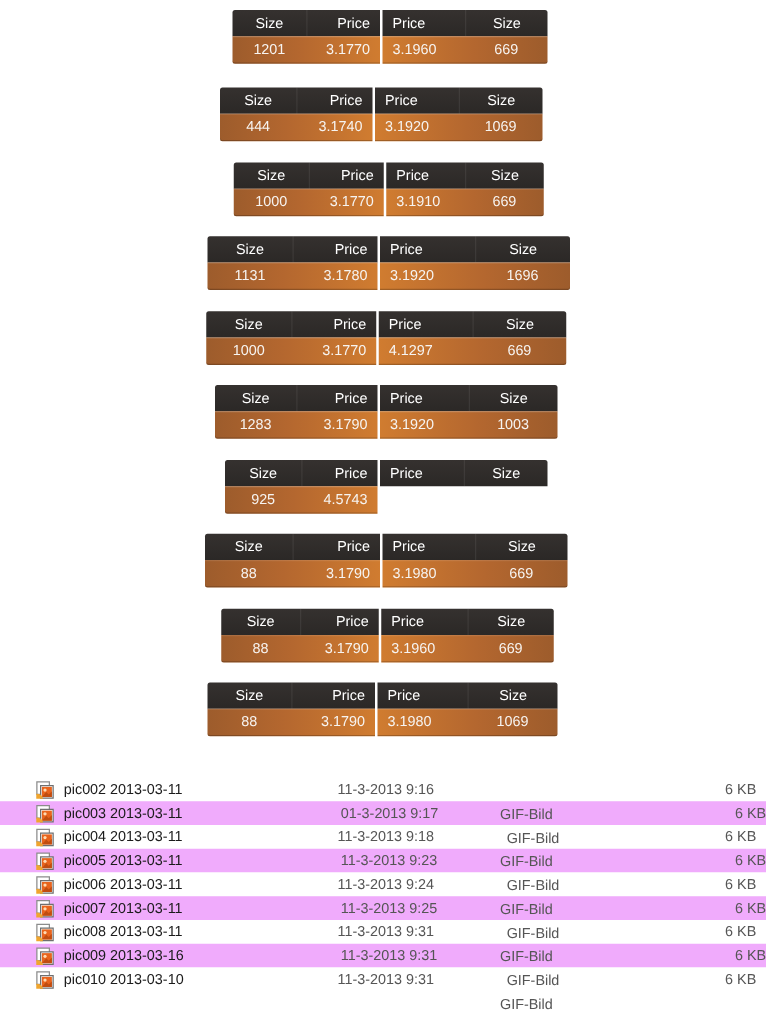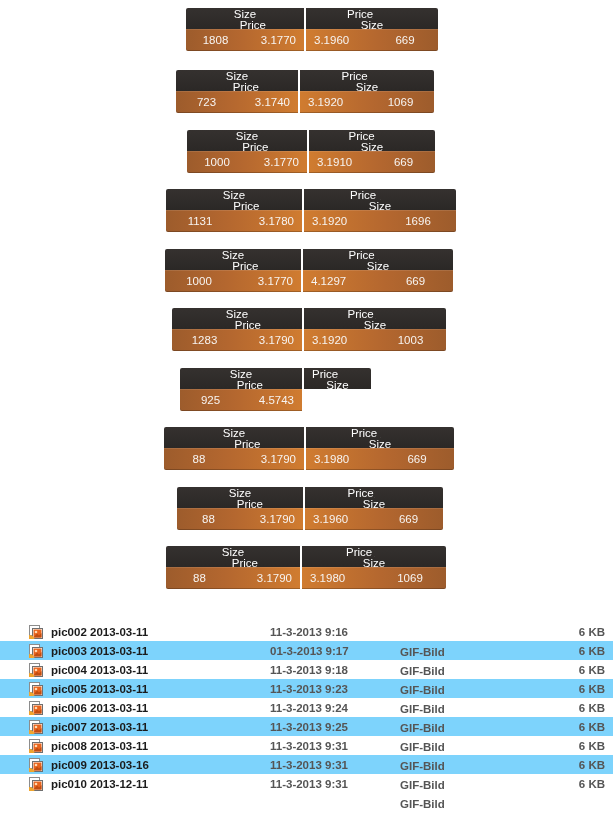--- a/index.html
+++ b/index.html
@@ -39,21 +39,20 @@
 
   .hdr-row, .val-row {
     display: flex;
     height: 21px;
     align-items: center;
     box-sizing: border-box;
   }
 
   .hdr-row {
     background: linear-gradient(to bottom, #35312f 0%, #2b2826 100%);
-    flex-direction: column;
   }
   .panel-left  .hdr-row { border-radius: 2px 0 0 0; }
   .panel-right .hdr-row { border-radius: 0 2px 0 0; }
 
   .val-row {
     height: 22px;
     background: linear-gradient(to right, #9d5c2c 0%, #b4672f 45%, #d07c30 100%);
     box-shadow: inset 0 1px 0 rgba(255,255,255,0.10),
                 inset 0 -1px 0 rgba(0,0,0,0.22);
   }
@@ -85,31 +84,30 @@
     background: rgba(255,255,255,0.07);
     flex: 0 0 1px;
   }
 
   
   #filelist {
     position: absolute;
     left: 0;
     top: 622px;
     width: 613px;
-    font-weight: bold;
   }
   .frow {
     display: flex;
     align-items: center;
     height: 19px;
     font-size: 11.5px;
     color: #333333;
     background: #ffffff;
   }
-  .frow.alt { background: #7dd3fc; }
+  .frow.alt { background: #f0abfc; justify-content: space-between; }
 
   .fname {
     display: flex;
     align-items: center;
     width: 270px;
     padding-left: 28px;
     box-sizing: border-box;
     color: #1b1b1b;
     white-space: nowrap;
   }
@@ -129,21 +127,21 @@
 
 <div id="ladders">
     <div class="ladder" style="left: 186px; top: 8px;">
       <div class="panel panel-left">
         <div class="hdr-row">
           <div class="cell c-size-l" style="width:59px">Size</div>
           <div class="sep"></div>
           <div class="cell c-price-l" style="width:58px">Price</div>
         </div>
         <div class="val-row">
-          <div class="cell c-size-l" style="width:59px">1808</div>
+          <div class="cell c-size-l" style="width:59px">1201</div>
           <div class="cell c-price-l" style="width:59px">3.1770</div>
         </div>
       </div>
       <div class="panel panel-right">
         <div class="hdr-row">
           <div class="cell c-price-r" style="width:66px">Price</div>
           <div class="sep"></div>
           <div class="cell c-size-r" style="width:65px">Size</div>
         </div>
         <div class="val-row">
@@ -153,21 +151,21 @@
       </div>
     </div>
     <div class="ladder" style="left: 176px; top: 70px;">
       <div class="panel panel-left">
         <div class="hdr-row">
           <div class="cell c-size-l" style="width:61px">Size</div>
           <div class="sep"></div>
           <div class="cell c-price-l" style="width:60px">Price</div>
         </div>
         <div class="val-row">
-          <div class="cell c-size-l" style="width:61px">723</div>
+          <div class="cell c-size-l" style="width:61px">444</div>
           <div class="cell c-price-l" style="width:61px">3.1740</div>
         </div>
       </div>
       <div class="panel panel-right">
         <div class="hdr-row">
           <div class="cell c-price-r" style="width:67px">Price</div>
           <div class="sep"></div>
           <div class="cell c-size-r" style="width:66px">Size</div>
         </div>
         <div class="val-row">
@@ -498,19 +496,19 @@
     <div class="frow">
       <div class="fname">
         <span class="ficon"><svg width="16" height="16" viewBox="0 0 16 16">
             <rect x="1.5" y="1.5" width="10" height="10" fill="#ffffff" stroke="#8c8c8c" stroke-width="1"></rect>
             <rect x="4.5" y="4.5" width="10" height="10" fill="#ffffff" stroke="#6f6f6f" stroke-width="1"></rect>
             <rect x="5.5" y="5.5" width="8" height="8" fill="#e8641d"></rect>
             <path d="M5.5 13.5 L9 9.5 L11 11.5 L13.5 9 L13.5 13.5 Z" fill="#c14d10"></path>
             <circle cx="8" cy="8" r="1.3" fill="#ffd9b0"></circle>
             <path d="M1 11 C4 11 6 12.5 6.5 15 L1 15 Z" fill="#f0a52e"></path>
           </svg></span>
-        <span>pic010 2013-12-11</span>
+        <span>pic010 2013-03-10</span>
       </div>
       <div class="fdate">11-3-2013 9:31</div>
       <div class="ftype">GIF-Bild</div>
       <div class="fsize">6 KB</div>
     </div>
   </div>
 
 </body></html>

